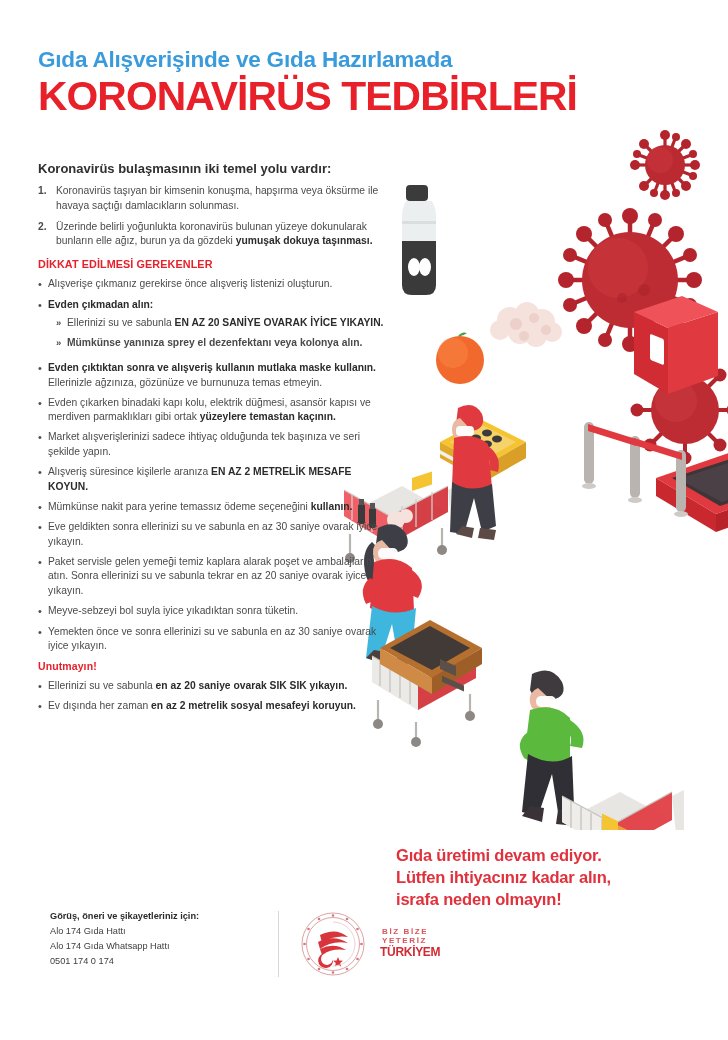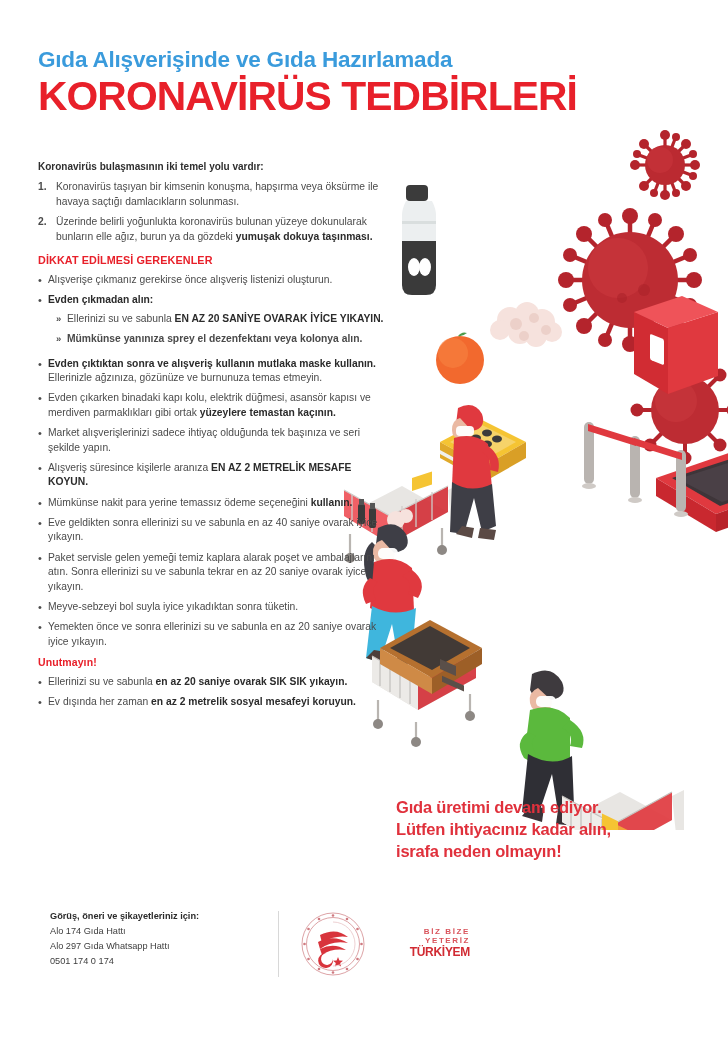--- a/index.html
+++ b/index.html
@@ -17,21 +17,21 @@
     line-height:1.05;margin:4px 0 4px 0;white-space:nowrap;
   }
   .maintitle{
     font-size:40px;font-weight:bold;color:#e8202a;letter-spacing:-0.9px;
     line-height:1.02;margin:0;white-space:nowrap;
     transform:scaleX(1.02);transform-origin:left center;
   }
 
   
   .content{position:absolute;left:38px;top:160px;width:352px;font-size:10.3px;line-height:1.42;}
-  .lead{font-weight:bold;color:#2f2f2f;font-size:10px;margin:0 0 6px 0;}
+  .lead{font-weight:bold;color:#2f2f2f;font-size:13px;margin:0 0 6px 0;}
   .numlist{margin:0 0 8px 0;padding:0;list-style:none;}
   .numlist li{display:flex;gap:6px;margin-bottom:6px;color:#4a4a4a;}
   .numlist .num{flex:0 0 12px;font-weight:bold;color:#4a4a4a;}
   .numlist .txt{flex:1;}
   .txt b{color:#2b2b2b;}
 
   .sect-head{
     color:#e8202a;font-weight:bold;font-size:10.8px;letter-spacing:.1px;
     margin:2px 0 5px 0;
   }
@@ -47,35 +47,35 @@
   li.strong>.body{font-weight:bold;color:#2b2b2b;}
   li.strong>.body span.reg{font-weight:normal;color:#4a4a4a;}
 
   ul.subbullets{margin:4px 0 4px 8px;padding:0;list-style:none;}
   ul.subbullets>li{display:flex;gap:4px;margin-bottom:5px;color:#4a4a4a;}
   ul.subbullets>li>.chev{flex:0 0 7px;color:#4a4a4a;font-size:9.5px;line-height:1.45;}
   ul.subbullets>li>.body{flex:1;}
 
   
   .cta{
-    position:absolute;left:396px;top:797px;width:320px;
+    position:absolute;left:396px;top:845px;width:320px;
     color:#e0313c;font-weight:bold;font-size:16.5px;line-height:1.32;
     letter-spacing:-0.2px;
   }
   .cta div{white-space:nowrap;}
 
   
   .footer{position:absolute;left:50px;top:909px;width:420px;height:80px;}
   .contact{font-size:9.2px;line-height:1.62;color:#3d3d3d;}
   .contact .ch{font-weight:bold;color:#2b2b2b;}
   .divider{
     position:absolute;left:228px;top:2px;width:1px;height:66px;background:#d8d8d8;
   }
   .seal{position:absolute;left:250px;top:2px;width:66px;height:66px;}
-  .brand{position:absolute;left:330px;top:18px;text-align:right;}
+  .brand{position:absolute;left:330px;top:18px;}
   .brand .bz{
     font-size:8px;font-weight:bold;color:#d9545c;letter-spacing:1.6px;
     margin:0 0 1px 2px;
   }
   .brand .tk{
     font-size:12px;font-weight:bold;color:#d12b33;letter-spacing:-0.3px;line-height:1;
   }
 
   
   .illus{position:absolute;left:330px;top:120px;width:398px;height:710px;}
@@ -475,36 +475,36 @@
         <span class="body"><span>Alışveriş süresince kişilerle aranıza </span><b>EN AZ 2 METRELİK MESAFE KOYUN.</b></span>
       </li>
 
       <li>
         <span class="dot">•</span>
         <span class="body"><span>Mümkünse nakit para yerine temassız ödeme seçeneğini </span><b>kullanın.</b></span>
       </li>
 
       <li>
         <span class="dot">•</span>
-        <span class="body">Eve geldikten sonra ellerinizi su ve sabunla en az 40 saniye ovarak iyice yıkayın.</span>
+        <span class="body">Eve geldikten sonra ellerinizi su ve sabunla en az 30 saniye ovarak iyice yıkayın.</span>
       </li>
 
       <li>
         <span class="dot">•</span>
         <span class="body">Paket servisle gelen yemeği temiz kaplara alarak poşet ve ambalajlarını atın. Sonra ellerinizi su ve sabunla tekrar en az 20 saniye ovarak iyice yıkayın.</span>
       </li>
 
       <li>
         <span class="dot">•</span>
         <span class="body">Meyve-sebzeyi bol suyla iyice yıkadıktan sonra tüketin.</span>
       </li>
 
       <li>
         <span class="dot">•</span>
-        <span class="body">Yemekten önce ve sonra ellerinizi su ve sabunla en az 20 saniye ovarak iyice yıkayın.</span>
+        <span class="body">Yemekten önce ve sonra ellerinizi su ve sabunla en az 30 saniye ovarak iyice yıkayın.</span>
       </li>
     </ul>
 
     <div class="sect-head small">Unutmayın!</div>
 
     <ul class="bullets">
       <li>
         <span class="dot">•</span>
         <span class="body"><span>Ellerinizi su ve sabunla </span><b>en az 20 saniye ovarak SIK SIK yıkayın.</b></span>
       </li>
@@ -518,21 +518,21 @@
   <div class="cta">
     <div>Gıda üretimi devam ediyor.</div>
     <div>Lütfen ihtiyacınız kadar alın,</div>
     <div>israfa neden olmayın!</div>
   </div>
 
   <div class="footer">
     <div class="contact">
       <div class="ch">Görüş, öneri ve şikayetleriniz için:</div>
       <div>Alo 174 Gıda Hattı</div>
-      <div>Alo 297 Gıda Whatsapp Hattı</div>
+      <div>Alo 174 Gıda Whatsapp Hattı</div>
       <div>0501 174 0 174</div>
     </div>
 
     <div class="divider"></div>
 
     <div class="seal">
       <svg width="66" height="66" viewBox="0 0 66 66">
         <circle cx="33" cy="33" r="31" fill="none" stroke="#dda3a6" stroke-width="1"></circle>
         <circle cx="33" cy="33" r="26.5" fill="none" stroke="#dda3a6" stroke-width="1"></circle>
         <g fill="#cf7a80">

